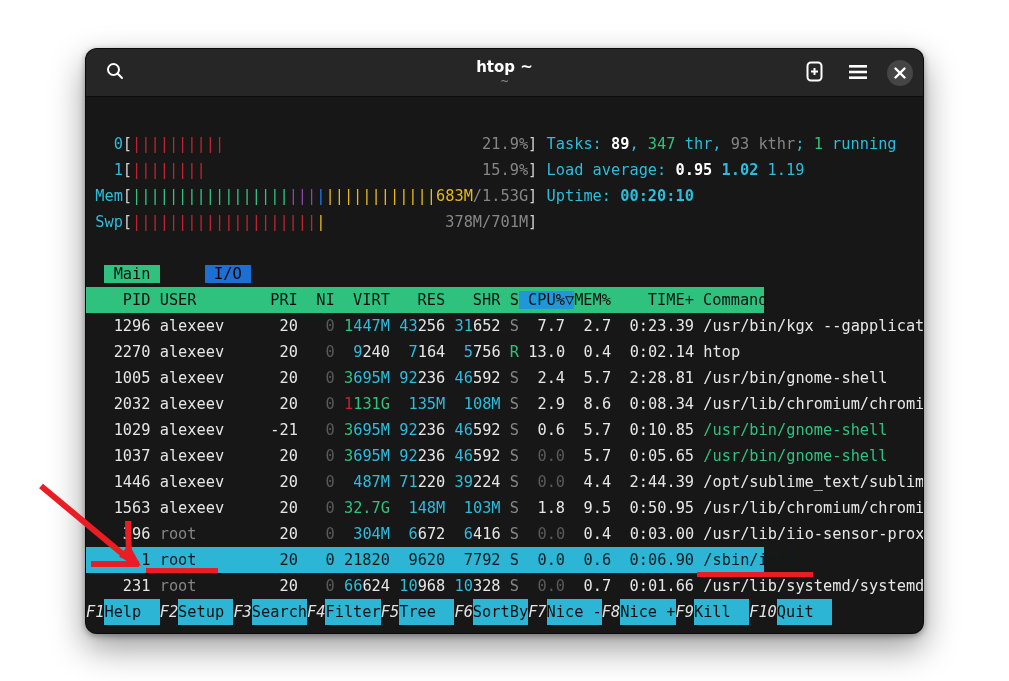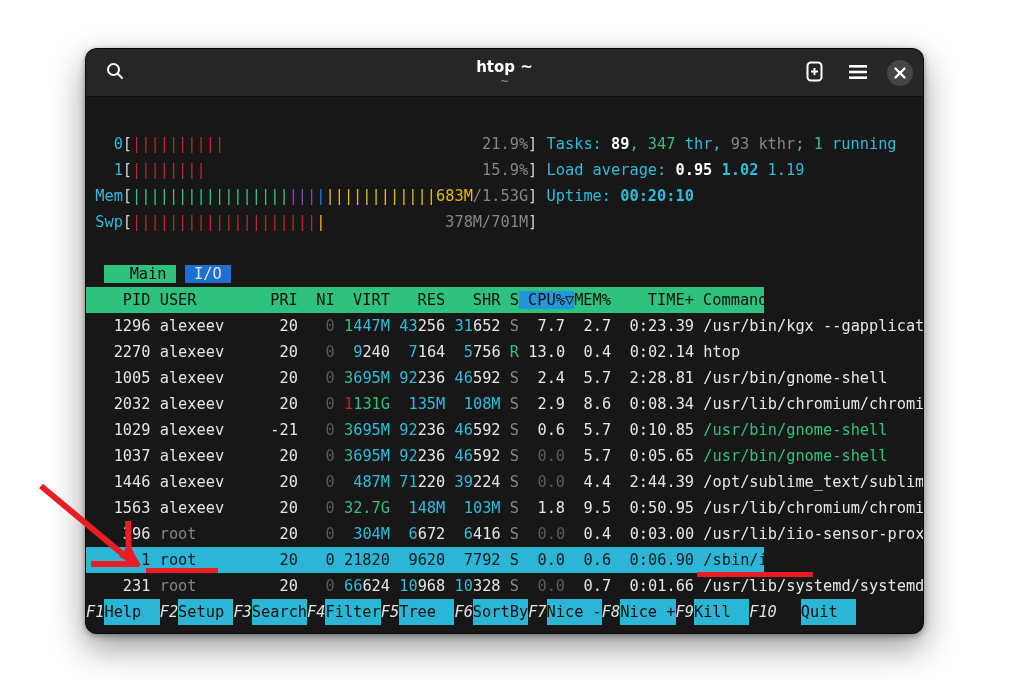--- a/index.html
+++ b/index.html
@@ -28,27 +28,27 @@
   .c-cyan{color:var(--cyan);} .c-cyanb{color:var(--cyan);font-weight:bold;}
   .c-green{color:var(--green);} .c-dim{color:var(--dim);} .c-dark{color:var(--dark);}
   .c-red{color:var(--red);} .c-yellow{color:var(--yellow);} .c-purple{color:var(--purple);}
   .c-blue{color:var(--blue);} .c-bracket{color:#d0d0d0;}
 
   .hdr{background:var(--bggreen);color:#101010;}
   .hdr span{color:#101010;margin-top:36px;}
   .hdr .sortcol{background:var(--sortblue);}
   .sel{background:var(--bgcyan);}
   .sel span{color:#0d1b1e !important;font-weight:normal !important;}
-  .tab-active{background:var(--bggreen);color:#101010;padding-left:16px;}
-  .tab-inactive{background:var(--tabblue);color:#e5e5e5;}
+  .tab-active{background:var(--bggreen);color:#101010;}
+  .tab-inactive{background:var(--tabblue);color:#000000;margin-left:36px;}
 
   .fnbar{display:flex;}
   .fnkey{color:#e2e2e2;font-style:italic;}
   .fnlabel{background:var(--bgcyan);color:#101010;}
-  .grow{flex:1;margin-left:24px;}
+  .grow{flex:1;}
 
   .annot{position:absolute;left:0;top:0;pointer-events:none;}
 </style>
 </head>
 <body>
 
 <div class="window">
   <div class="titlebar">
     <div class="tb-left">
       <div class="iconbtn">

